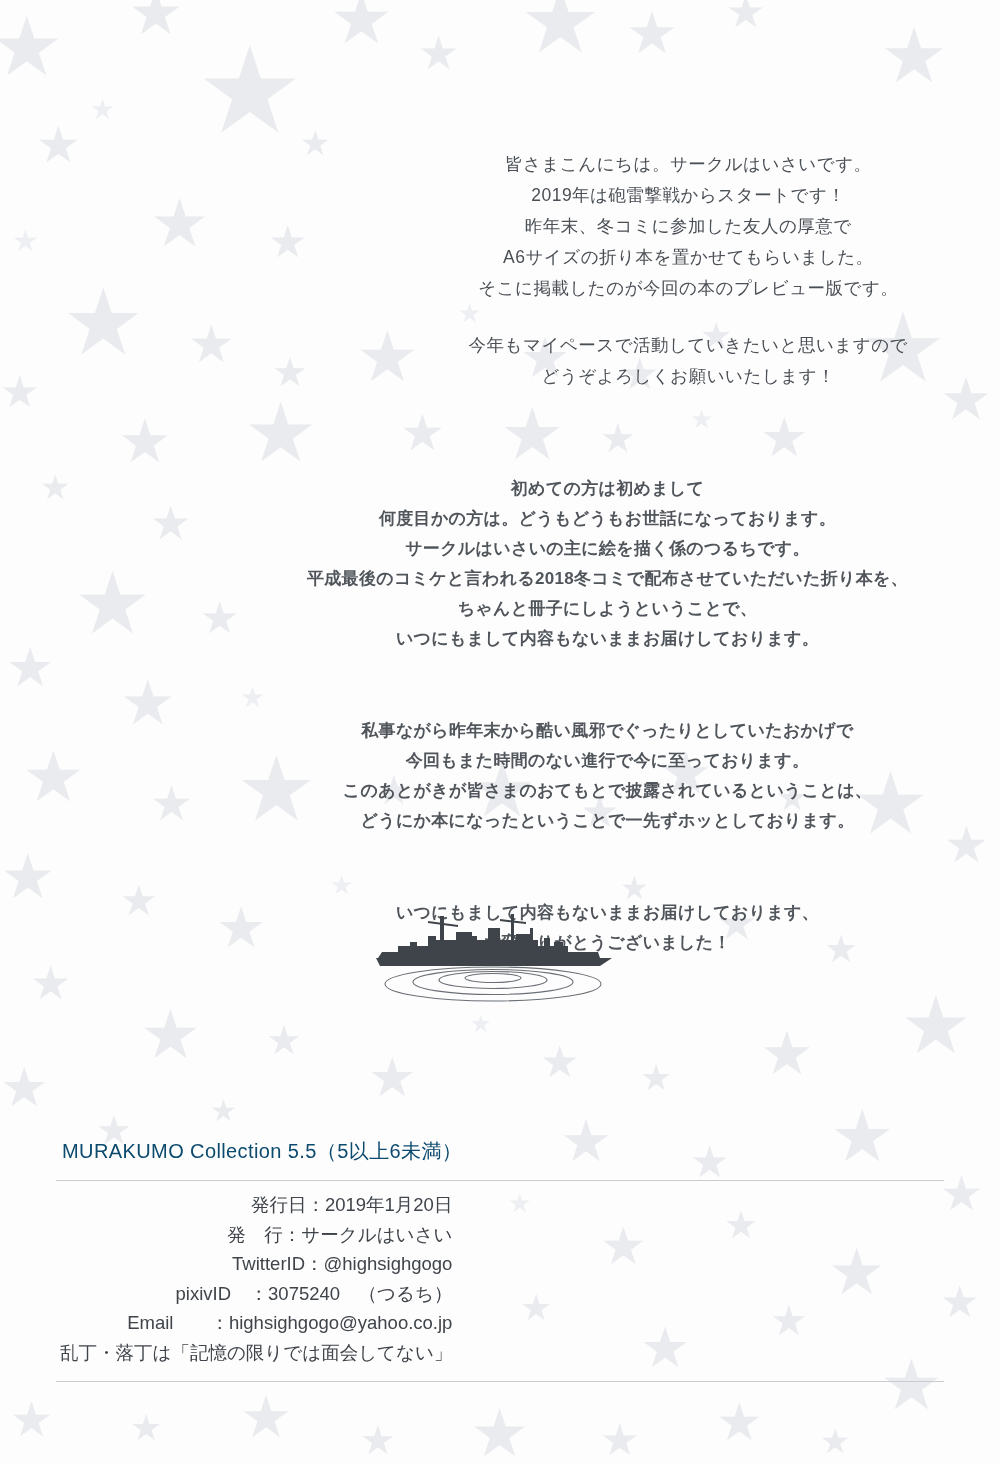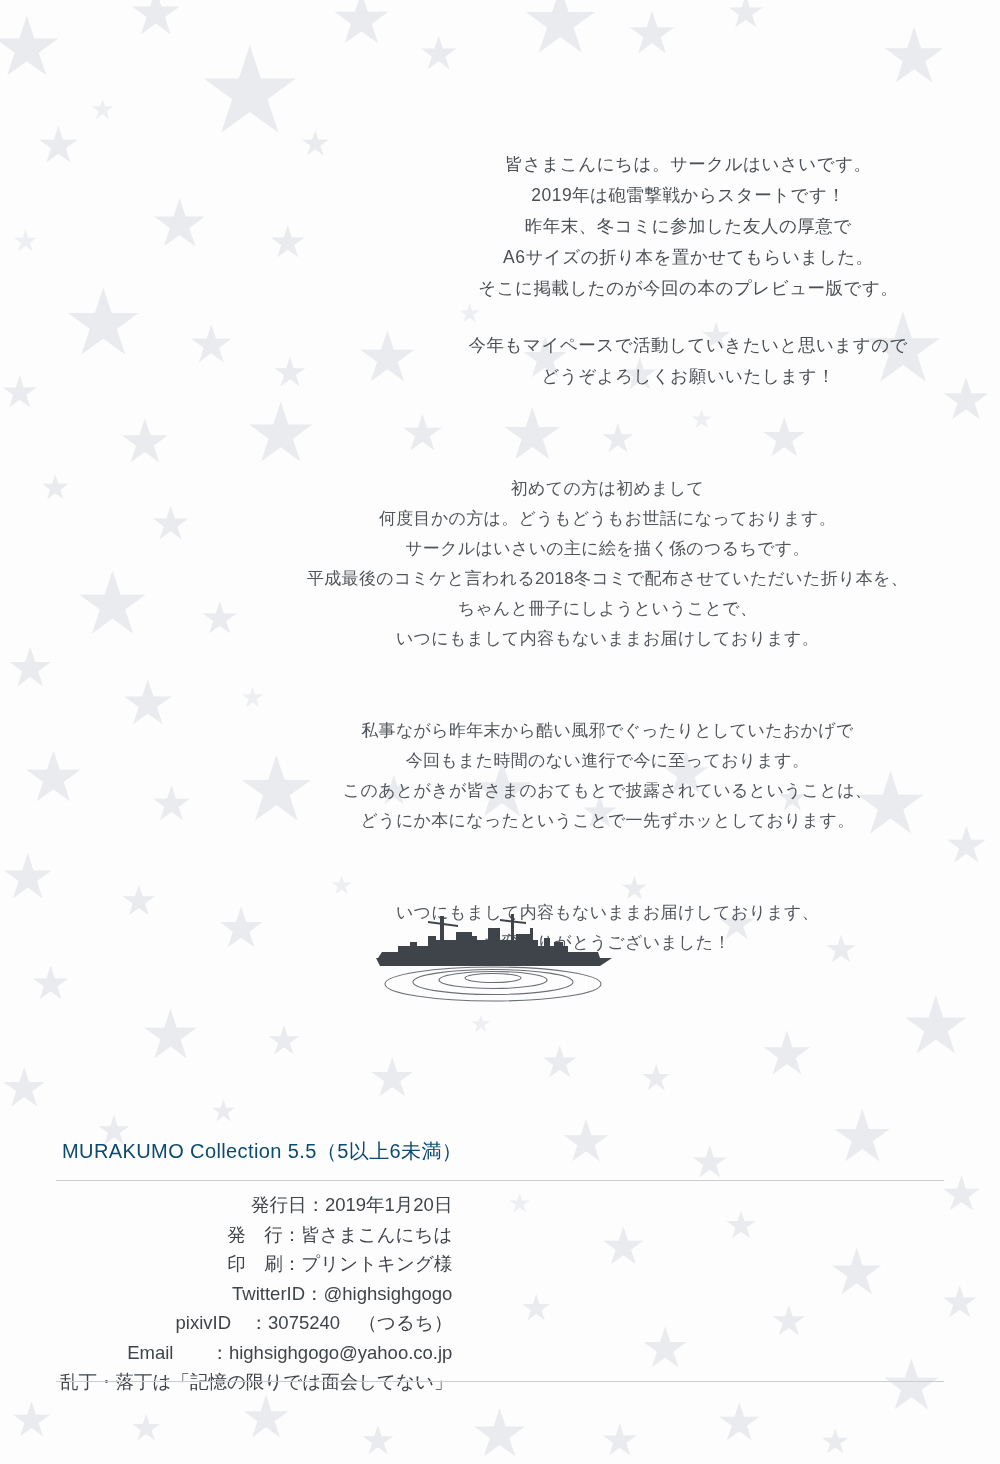--- a/index.html
+++ b/index.html
@@ -49,21 +49,21 @@
 
   #afterword-mid {
     right: 92px;
     top: 444px;
     text-align: center;
     font-size: 17px;
     line-height: 30px;
     letter-spacing: 0.3px;
     color: #50555b;
   }
-  #afterword-mid .para { display: block; }
+  #afterword-mid .para { display: block; font-weight: bold; }
   #afterword-mid .para + .para { margin-top: 32px; }
 
   
   #ship {
     position: absolute;
     left: 368px;
     top: 912px;
     width: 250px;
     height: 95px;
   }
@@ -249,22 +249,21 @@
     <rect x="186" y="30" width="9" height="5" fill="#3f444a"></rect>
     <rect x="104" y="24" width="5" height="7" fill="#3f444a"></rect>
     <rect x="162" y="16" width="3" height="14" fill="#3f444a"></rect>
   </svg>
 
   <div id="colophon-title">MURAKUMO Collection 5.5（5以上6未満）</div>
   <div id="rule-top"></div>
 
   <div id="colophon-list">
     <div class="col-row">発行日：2019年1月20日</div>
-    <div class="col-row">発　行：皆さまこんにちは</div>
-    <div class="col-row">印　刷：プリントキング様</div>
+    <div class="col-row">発　行：サークルはいさい</div>
     <div class="col-row">TwitterID：@highsighgogo</div>
     <div class="col-row">pixivID　：3075240　（つるち）</div>
     <div class="col-row">Email　　：highsighgogo@yahoo.co.jp</div>
     <div class="col-row">乱丁・落丁は「記憶の限りでは面会してない」</div>
   </div>
 
   <div id="rule-bottom"></div>
 </div>
 
 </body></html>

